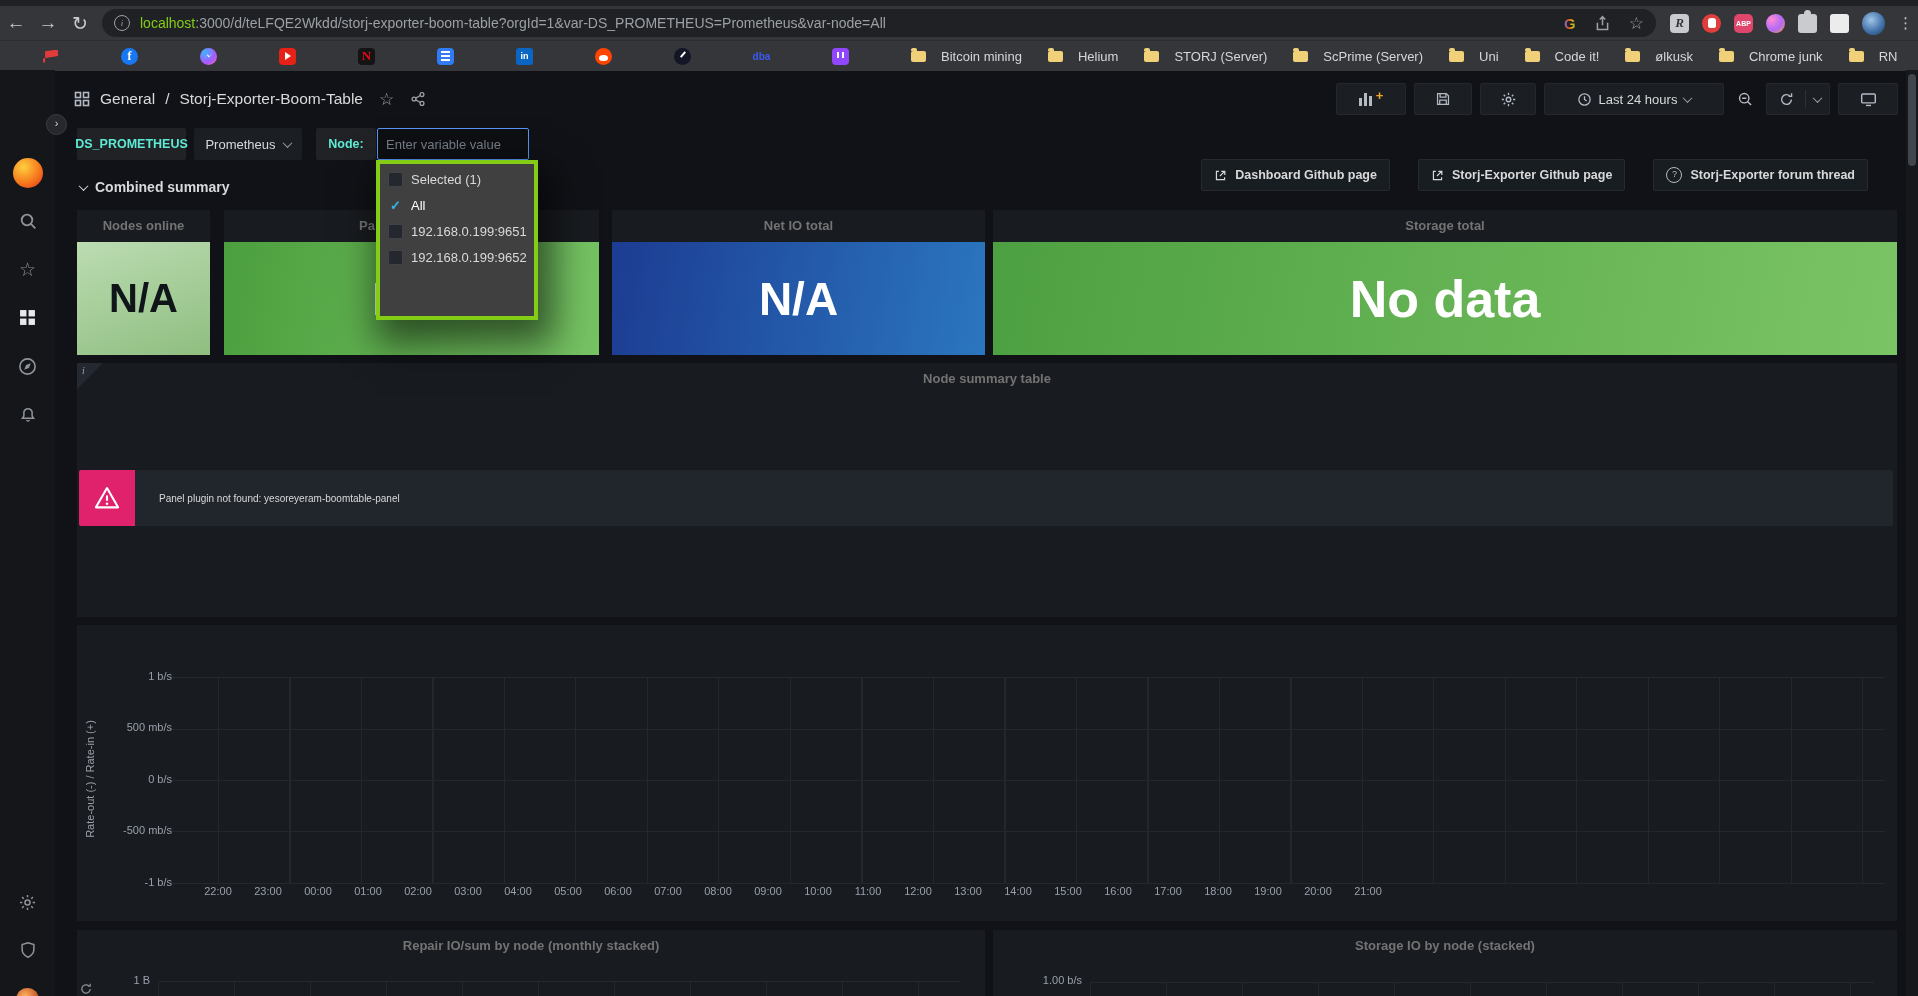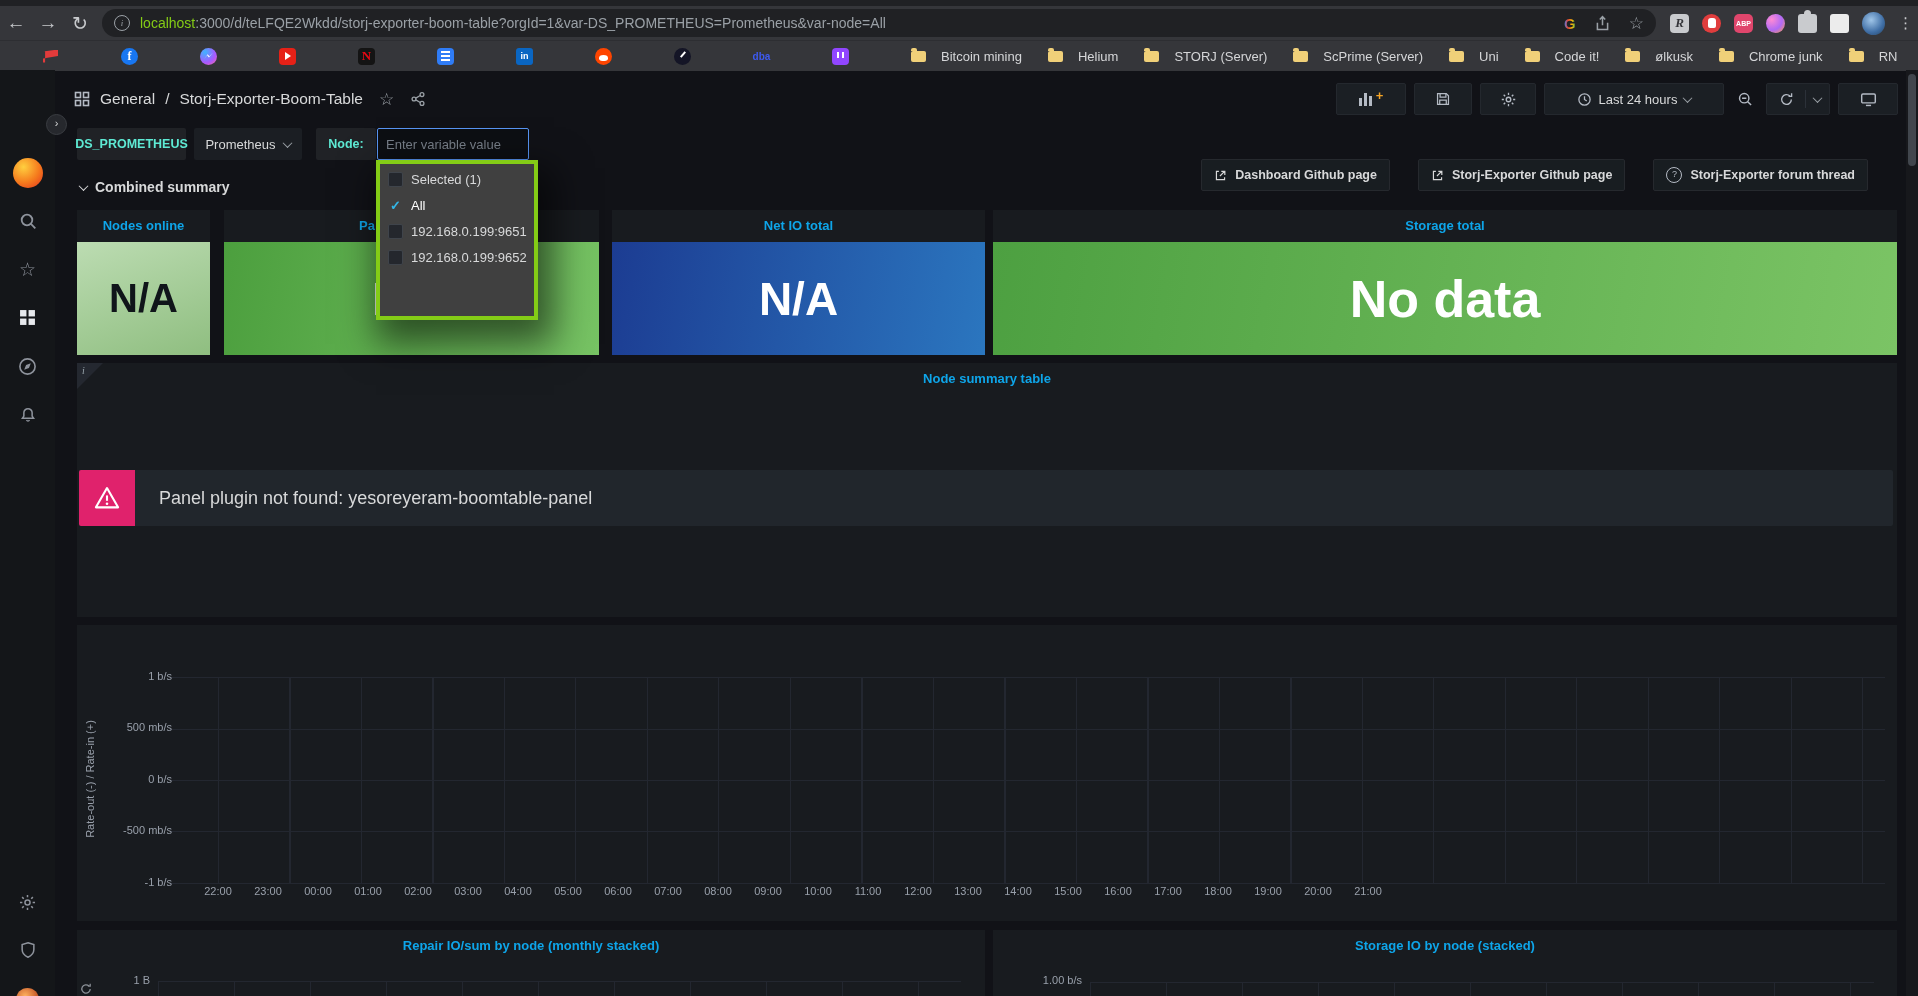--- a/index.html
+++ b/index.html
@@ -101,27 +101,27 @@
   .dropdown{position:absolute;left:376px;top:160px;width:154px;height:152px;background:#404040;border:4px solid #84cc16;
             z-index:50;box-shadow:8px 16px 34px 8px rgba(0,0,0,.55);}
   .dd-item{height:26px;display:flex;align-items:center;padding-left:8px;gap:8px;font-size:13px;color:#d8d9da;cursor:pointer;}
   .dd-box{width:13px;height:13px;background:#24272d;border:1px solid #3f444b;border-radius:2px;flex:none;}
   .dd-check{width:15px;text-align:center;color:#33b5e5;font-weight:bold;font-size:13px;flex:none;}
 
   
   .rowhdr{position:absolute;left:80px;top:176px;height:22px;display:flex;align-items:center;gap:8px;cursor:pointer;}
   .rowhdr .lbl{font-size:14px;font-weight:bold;color:#d8d9da;}
   .panel{position:absolute;background:#181b1f;}
-  .ptitle{height:30px;display:flex;align-items:center;justify-content:center;font-size:13px;font-weight:bold;color:#0ea5e9;cursor:pointer;}
+  .ptitle{height:30px;display:flex;align-items:center;justify-content:center;font-size:13px;font-weight:bold;color:#737373;cursor:pointer;}
   .stat-body{position:absolute;top:32px;left:0;right:0;bottom:0;display:flex;align-items:center;justify-content:center;font-weight:bold;}
   .corner-info{position:absolute;top:0;left:0;width:0;height:0;border-left:26px solid #242830;border-bottom:26px solid transparent;}
   .corner-i{position:absolute;top:2px;left:5px;font-size:10px;color:#9aa6ad;font-family:"Liberation Serif",serif;font-style:italic;}
   .errbar{position:absolute;left:2px;right:4px;top:107px;height:56px;background:#21262c;border-radius:2px;display:flex;align-items:center;}
   .erricon{width:56px;height:56px;background:#e0226c;border-radius:2px 0 0 2px;display:flex;align-items:center;justify-content:center;flex:none;}
-  .errtext{font-size:18px;color:#d8d9da;margin-left:24px;}
+  .errtext{font-size:10px;color:#d8d9da;margin-left:24px;}
   .plot{position:absolute;left:93px;top:52px;width:1715px;height:207px;
         background-image:repeating-linear-gradient(to right,#232730 0 1px,transparent 1px 71.5px),
                          repeating-linear-gradient(to bottom,#232730 0 1px,transparent 1px 51.5px);
         background-position:48px 0,0 0;}
   .ytick{position:absolute;left:25px;width:70px;text-align:right;font-size:11px;color:#99a0ab;}
   .xlabels{position:absolute;left:116px;top:260px;width:1694px;display:flex;justify-content:flex-start;}
   .xlabels span{width:50px;text-align:center;font-size:11px;color:#99a0ab;}
   .ylab{position:absolute;left:-87px;top:148px;width:200px;text-align:center;transform:rotate(-90deg);
         font-size:11px;color:#99a0ab;}
   .miniline{position:absolute;height:1px;background:#232730;}

